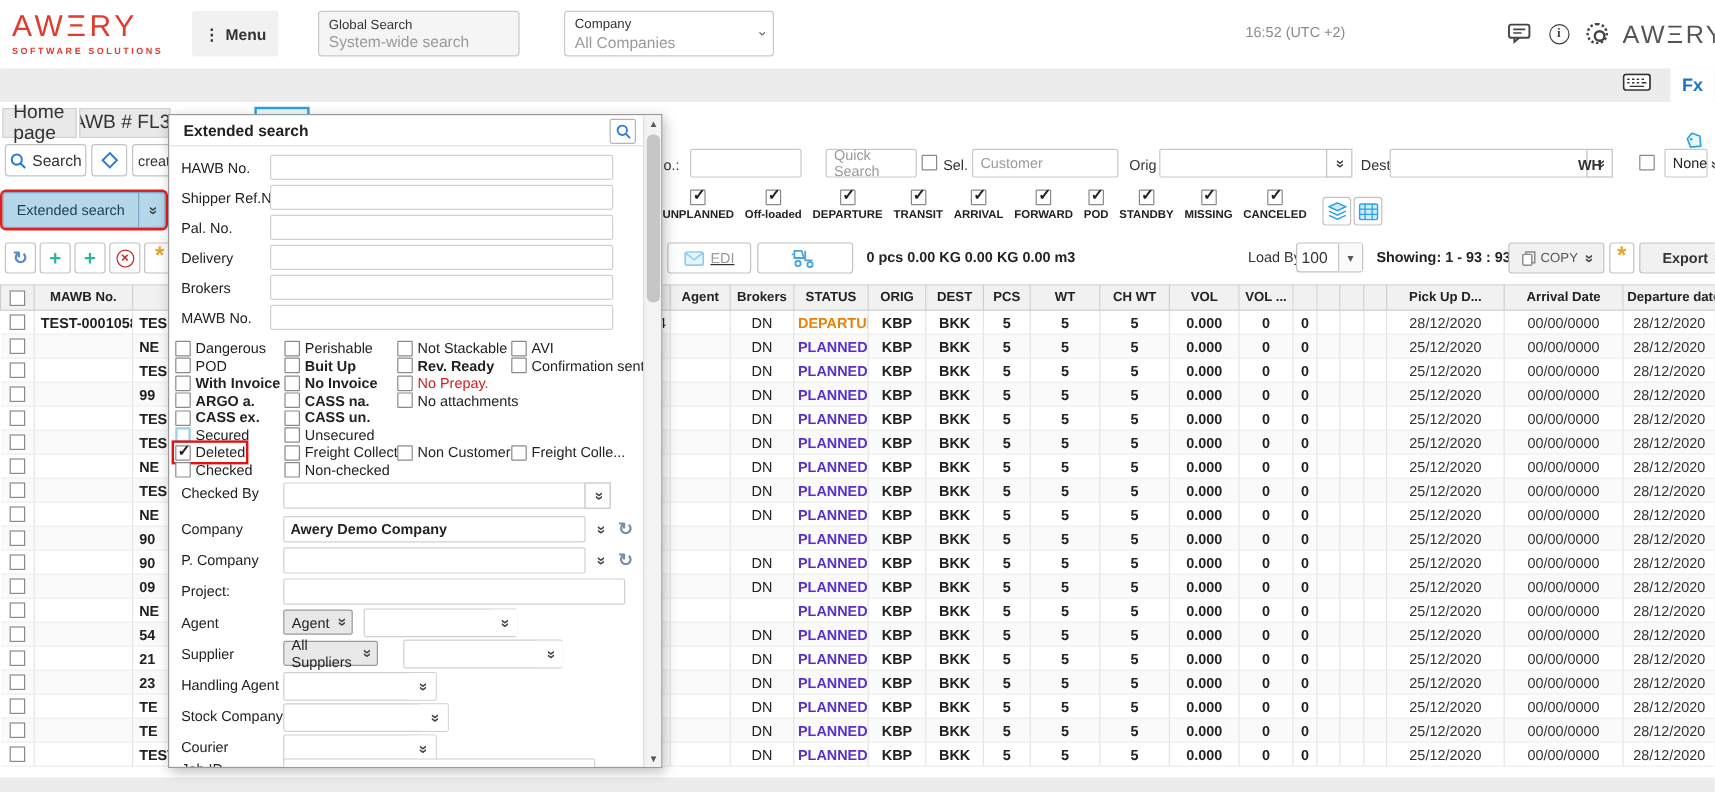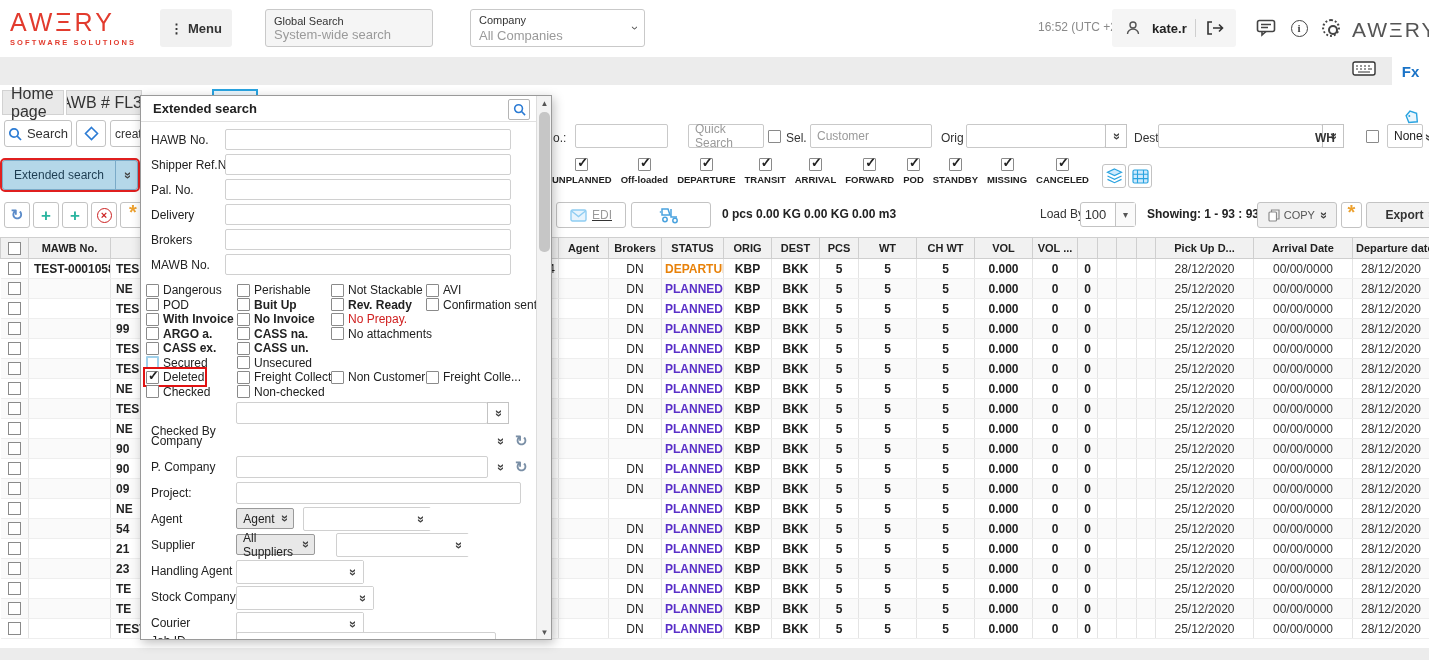--- a/index.html
+++ b/index.html
@@ -179,36 +179,20 @@
       <span class="fb-ph">System-wide search</span>
     </div>
     <div id="company-box" class="abs fieldbox">
       <span style="display:flex;flex-direction:column;gap:2px;">
         <span class="fb-label">Company</span>
         <span class="fb-ph">All Companies</span>
       </span>
       <span class="chev1"></span>
     </div>
     <span id="clock" class="abs">16:52 (UTC +2)</span>
-    <div id="user-chip" class="abs">
-      <span class="hicon">
-        <svg width="16" height="16" viewBox="0 0 16 16">
-            <circle cx="8" cy="5" r="3" fill="none" stroke="#555" stroke-width="1.4"></circle>
-            <path d="M2.5 14 a5.5 5 0 0 1 11 0" fill="none" stroke="#555" stroke-width="1.4"></path>
-          </svg>
-      </span>
-      <b>kate.r</b>
-      <span class="chip-div"></span>
-      <span class="hicon">
-        <svg width="18" height="16" viewBox="0 0 18 16">
-            <path d="M6 2 H2 V14 H6" fill="none" stroke="#333" stroke-width="1.6"></path>
-            <path d="M7 8 H16 M13 4.5 L16.5 8 L13 11.5" fill="none" stroke="#333" stroke-width="1.6"></path>
-          </svg>
-      </span>
-    </div>
     <span id="icon-chat" class="abs hicon">
       <svg width="20" height="18" viewBox="0 0 20 18">
           <rect x="1.5" y="1.5" width="17" height="11" rx="2" fill="none" stroke="#444" stroke-width="1.6"></rect>
           <path d="M6 12.5 L6 16 L10 12.5" fill="none" stroke="#444" stroke-width="1.6"></path>
           <path d="M5 5.5 H15 M5 8.5 H12" stroke="#444" stroke-width="1.4"></path>
         </svg>
     </span>
     <span id="icon-info" class="abs hicon">
         <span class="info-c"></span>
       </span>
@@ -1091,27 +1075,28 @@
         <span class="gitem" style="left: 5px; top: 288.5px;">
           <span class="cb"></span>
           <span class="glabel">Checked</span>
         </span>
         <span class="gitem" style="left: 96px; top: 288.5px;">
           <span class="cb"></span>
           <span class="glabel">Non-checked</span>
         </span>
       </div>
 
-    <span class="dlabel" style="top:328px;">Checked By</span>
+    <span class="dlabel" style="top:308px;">Checked By</span>
     <span class="dinput" style="left:95px;top:306px;width:252px;height:22px;"></span>
     <span class="chevbox" style="left:346px;top:306px;">
         <span class="dbl"></span>
       </span>
 
     <span class="dlabel" style="top:338px;">Company</span>
+    <span class="dinput" style="left:95px;top:334px;width:252px;height:22px;font-weight:bold;">Awery Demo Company</span>
     <span class="dbl" style="position:absolute;left:355px;top:339px;"></span>
     <span class="refr" style="position:absolute;left:374px;top:336px;"></span>
 
     <span class="dlabel" style="top:364px;">P. Company</span>
     <span class="dinput" style="left:95px;top:360px;width:252px;height:22px;"></span>
     <span class="dbl" style="position:absolute;left:355px;top:365px;"></span>
     <span class="refr" style="position:absolute;left:374px;top:362px;"></span>
 
     <span class="dlabel" style="top:390px;">Project:</span>
     <span class="dinput" style="left:95px;top:386px;width:285px;height:22px;"></span>

